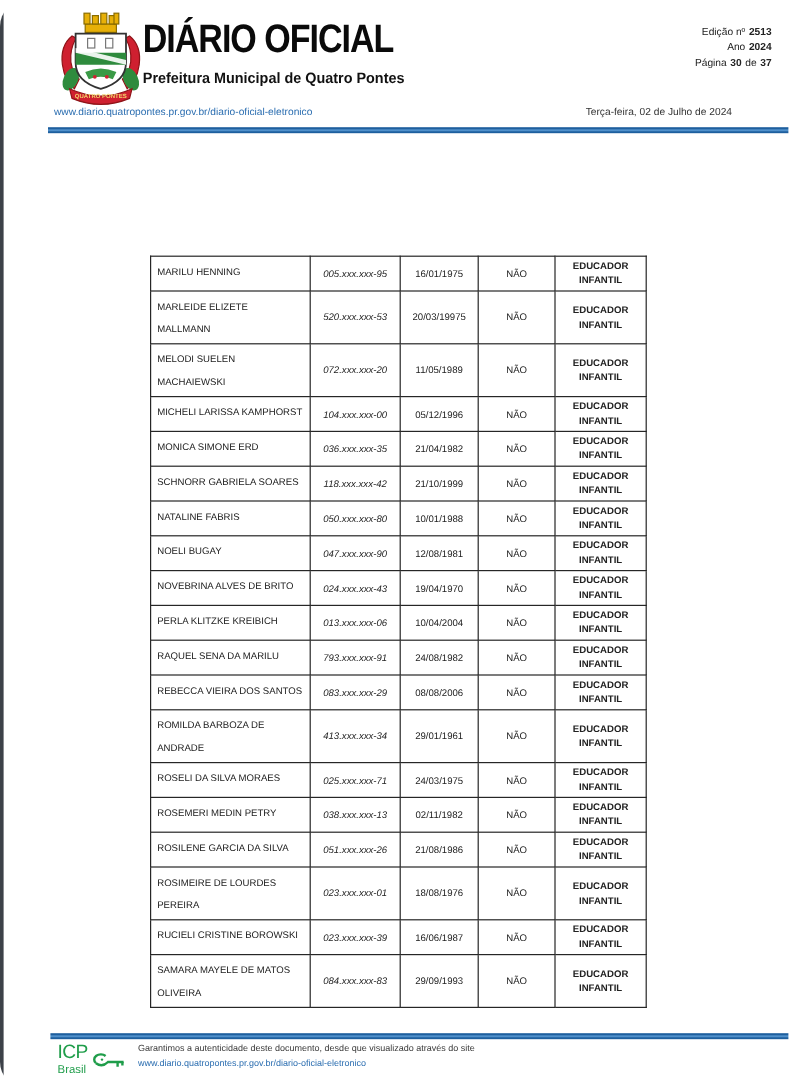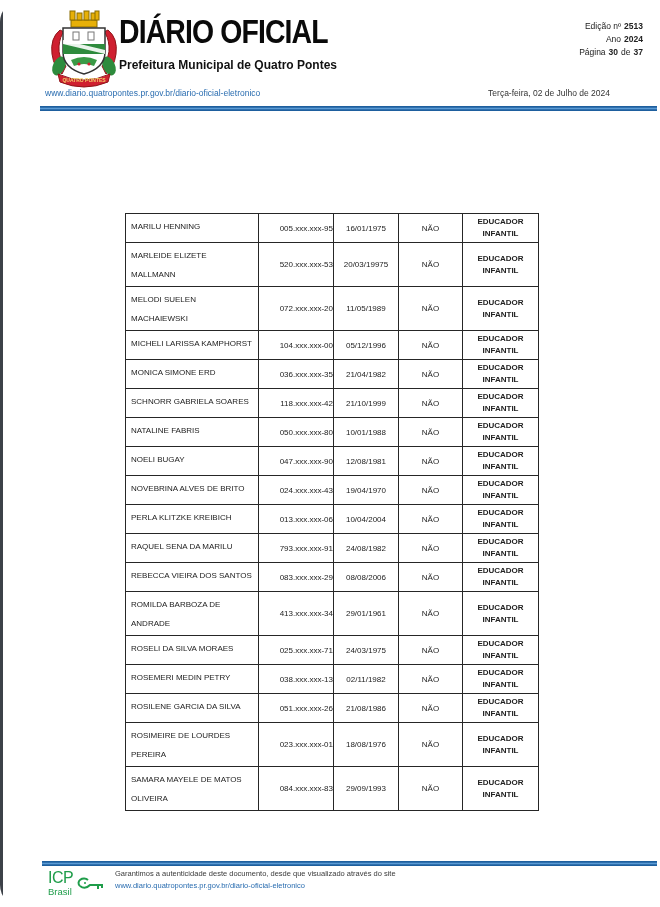--- a/index.html
+++ b/index.html
@@ -50,21 +50,21 @@
     border:1.5px solid #262626; font-size:8px; color:#222;
     overflow:hidden;
   }
   tr.servant-row { height:24px; }
   tr.servant-row:first-child { height:28px;margin-left:36px; }
   tr.servant-row.tall { height:40px; }
   td.col-name {
     width:133px; text-align:left; vertical-align:top;
     padding:3px 4px 2px 5px; line-height:19px; color:#333; font-weight:400;
   }
-  td.col-cpf  { width:75px; text-align:right; vertical-align:middle; }
+  td.col-cpf  { width:75px; text-align:center; vertical-align:middle;font-style:italic; }
   td.col-birth{ width:65px; text-align:center; vertical-align:middle; }
   td.col-flag { width:64px; text-align:center; vertical-align:middle; }
   td.col-role {
     width:76px; text-align:center; vertical-align:middle;
     font-weight:700; font-size:7.5px; line-height:1.5; padding:2px 7px; color:#111;
   }
 
   
   .icp-logo { position:absolute; left:48px; top:870px; display:flex; align-items:center; }
   .icp-text { color:#1f9d4a; line-height:1; }
@@ -241,20 +241,27 @@
           <td class="col-name">ROSILENE GARCIA DA SILVA</td>
           <td class="col-cpf">051.xxx.xxx-26</td>
           <td class="col-birth">21/08/1986</td>
           <td class="col-flag">NÃO</td>
           <td class="col-role">EDUCADOR INFANTIL</td>
         </tr>
         <tr class="servant-row tall">
           <td class="col-name">ROSIMEIRE DE LOURDES<br>PEREIRA</td>
           <td class="col-cpf">023.xxx.xxx-01</td>
           <td class="col-birth">18/08/1976</td>
+          <td class="col-flag">NÃO</td>
+          <td class="col-role">EDUCADOR INFANTIL</td>
+        </tr>
+        <tr class="servant-row">
+          <td class="col-name">RUCIELI CRISTINE BOROWSKI</td>
+          <td class="col-cpf">023.xxx.xxx-39</td>
+          <td class="col-birth">16/06/1987</td>
           <td class="col-flag">NÃO</td>
           <td class="col-role">EDUCADOR INFANTIL</td>
         </tr>
         <tr class="servant-row tall">
           <td class="col-name">SAMARA MAYELE DE MATOS<br>OLIVEIRA</td>
           <td class="col-cpf">084.xxx.xxx-83</td>
           <td class="col-birth">29/09/1993</td>
           <td class="col-flag">NÃO</td>
           <td class="col-role">EDUCADOR INFANTIL</td>
         </tr>

